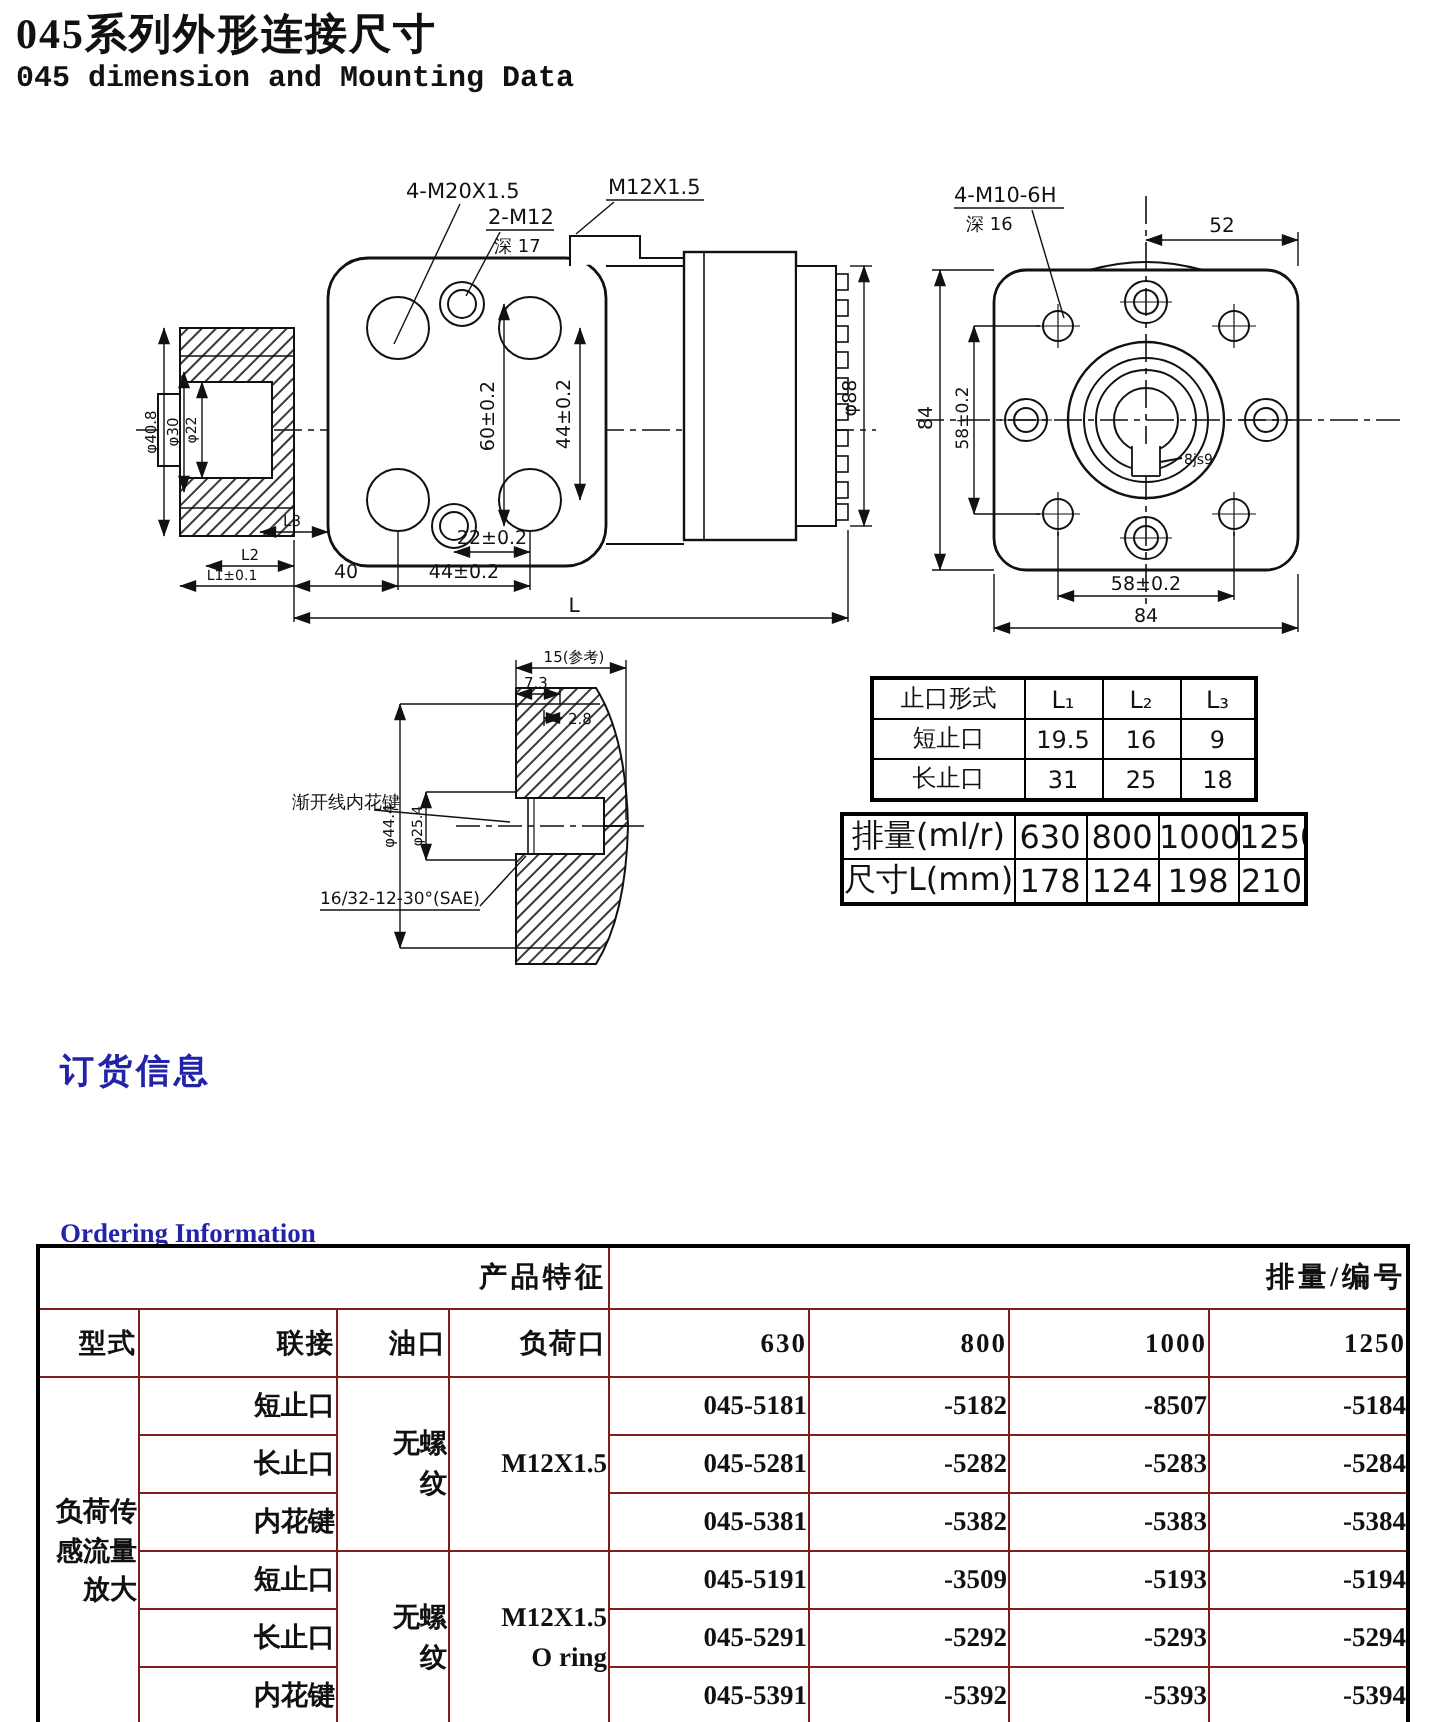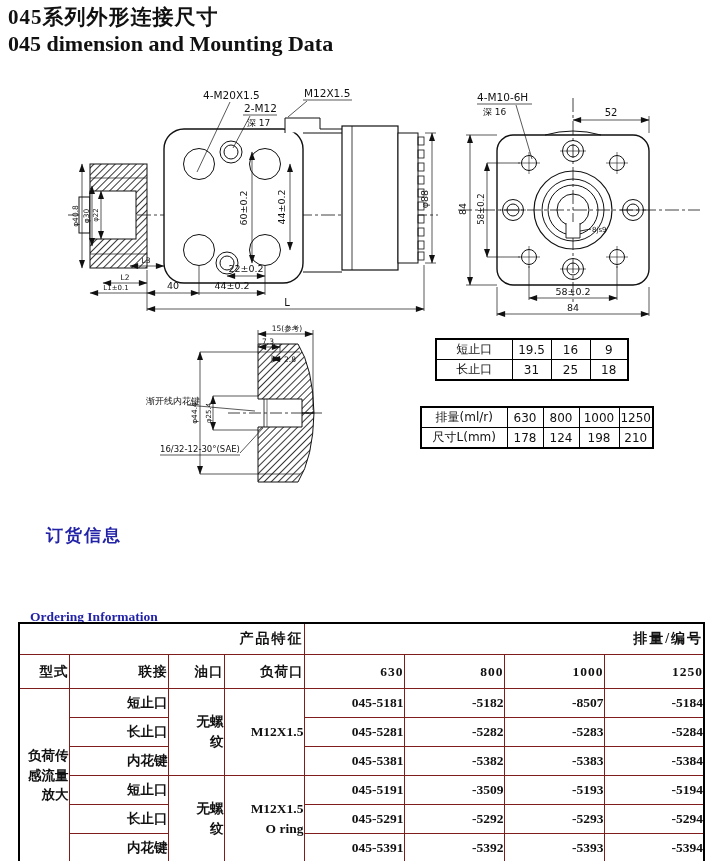--- a/index.html
+++ b/index.html
@@ -1,30 +1,30 @@
 <!DOCTYPE html>
 <html><head>
 <meta charset="utf-8">
 <style>
   html,body{margin:0;padding:0;background:#fff;}
   #page{position:relative;width:717px;height:861px;background:#ffffff;overflow:hidden;
         font-family:"Liberation Serif",serif;color:#111;padding-left:20px;}
   .title-zh{position:absolute;left:8px;top:3px;font-size:21px;font-weight:bold;letter-spacing:1px;}
-  .title-en{position:absolute;left:8px;top:31px;font-size:22px;font-weight:bold;}
-  .ord-zh{position:absolute;left:30px;top:524px;font-size:17px;font-weight:bold;color:#2323a8;letter-spacing:2px;font-family:"Liberation Sans",sans-serif;margin-left:16px;}
+  .title-en{position:absolute;left:8px;top:31px;font-size:15px;font-weight:bold;font-family:Liberation Mono, monospace;}
+  .ord-zh{position:absolute;left:30px;top:524px;font-size:17px;font-weight:bold;color:#2323a8;letter-spacing:2px;font-family:"Liberation Sans",sans-serif;}
   .ord-en{position:absolute;left:30px;top:565px;font-size:13.5px;font-weight:bold;color:#2323a8;margin-top:44px;}
   svg.drawing{position:absolute;left:0;top:70px;}
   svg text{font-family:"DejaVu Sans",sans-serif;fill:#111;}
   
   table.mini{position:absolute;border-collapse:collapse;table-layout:fixed;
              font-family:"DejaVu Sans",sans-serif;font-size:12px;background:#fff;}
   table.mini td{border:1px solid #000;text-align:center;padding:0;height:19px;overflow:hidden;white-space:nowrap;}
   table.mini{border:2px solid #000;}
   #stopTable{left:435px;top:338px;width:192px;}
-  #sizeTable{left:420px;top:406px;width:232px;font-size:12px;}
+  #sizeTable{left:420px;top:406px;width:232px;font-size:16px;}
   
   table.big{position:absolute;left:18px;top:622px;width:685px;border-collapse:collapse;
             table-layout:fixed;border:2px solid #000;font-size:13.5px;background:#fff;}
   table.big td,table.big th{border:1px solid #7f1d1d;text-align:right;padding:0;font-weight:bold;
             overflow:hidden;}
   table.big .gh{height:30px;font-size:14px;letter-spacing:2px;}
   table.big .ch{height:33px;letter-spacing:1px;}
   table.big td{height:28px;}
   .pre{white-space:pre-line;line-height:1.45;}
 </style>
@@ -255,20 +255,26 @@
 </svg>
 
 <table class="mini" id="stopTable">
   <colgroup>
         <col style="width:76px">
         <col style="width:39px">
         <col style="width:39px">
         <col style="width:38px">
       </colgroup>
   <tbody>
+        <tr>
+    <td>止口形式</td>
+    <td>L₁</td>
+    <td>L₂</td>
+    <td>L₃</td>
+  </tr>
   <tr>
     <td>短止口</td>
     <td>19.5</td>
     <td>16</td>
     <td>9</td>
   </tr>
   <tr>
     <td>长止口</td>
     <td>31</td>
     <td>25</td>

